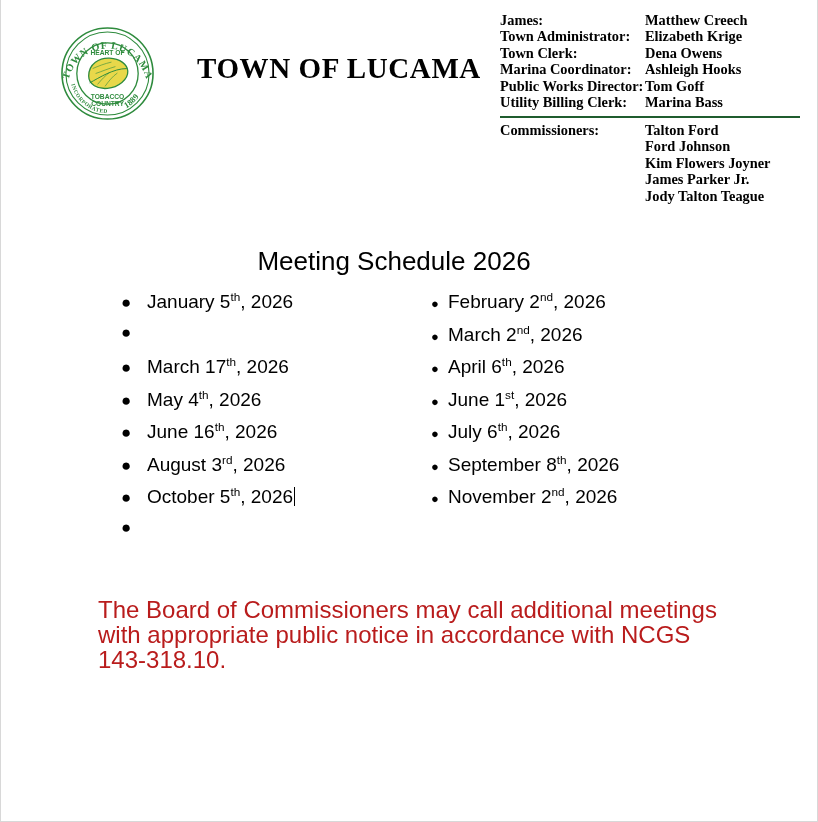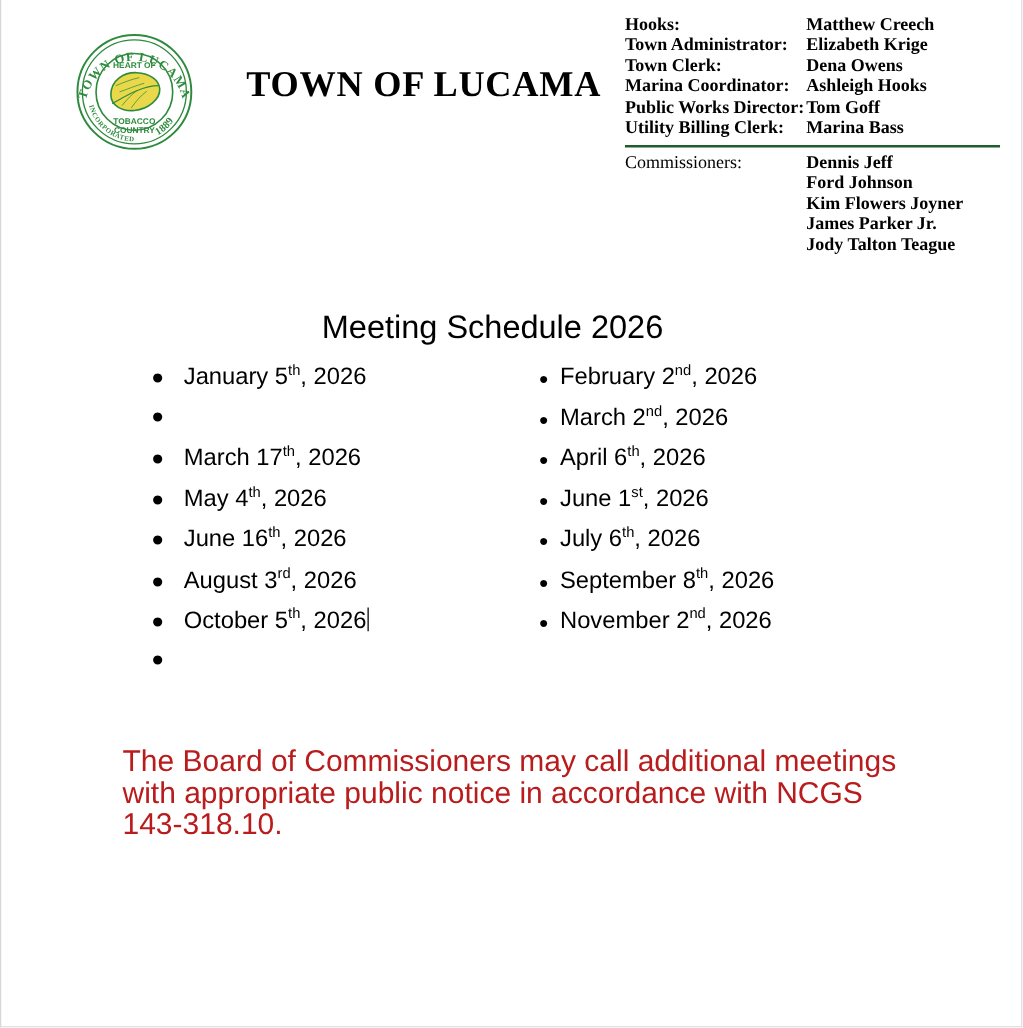--- a/index.html
+++ b/index.html
@@ -83,21 +83,21 @@
     position: absolute;
     left: 499px;
     top: 122px;
     width: 300px;
     display: flex;
   }
   #commissioners-label {
     width: 145px;
     flex: 0 0 145px;
     font-family: "Liberation Serif", serif;
-    font-weight: normal;
+    font-weight: bold;
     font-size: 14.4px;
     line-height: 16.4px;
     color: #000000;
     white-space: nowrap;
   }
   #commissioners-names { flex: 1 1 auto; }
   .commissioner-name {
     font-family: "Liberation Serif", serif;
     font-weight: bold;
     font-size: 14.4px;
@@ -218,21 +218,21 @@
 
         <text x="100" y="152" text-anchor="middle" font-family="Liberation Sans, sans-serif" font-weight="bold" font-size="13.5" fill="#2e8b3d">TOBACCO</text>
         <text x="100" y="166" text-anchor="middle" font-family="Liberation Sans, sans-serif" font-weight="bold" font-size="13.5" fill="#2e8b3d">COUNTRY</text>
       </svg>
     </div>
 
     <div id="town-title">TOWN OF LUCAMA</div>
 
     <div id="officials">
       <div class="official-row">
-        <span class="official-label">Hooks:</span>
+        <span class="official-label">James:</span>
         <span class="official-value">Matthew Creech</span>
       </div>
       <div class="official-row">
         <span class="official-label">Town Administrator:</span>
         <span class="official-value">Elizabeth Krige</span>
       </div>
       <div class="official-row">
         <span class="official-label">Town Clerk:</span>
         <span class="official-value">Dena Owens</span>
       </div>
@@ -248,21 +248,21 @@
         <span class="official-label">Utility Billing Clerk:</span>
         <span class="official-value">Marina Bass</span>
       </div>
     </div>
 
     <div id="officials-rule"></div>
 
     <div id="commissioners">
       <span id="commissioners-label">Commissioners:</span>
       <div id="commissioners-names">
-        <div class="commissioner-name">Dennis Jeff</div>
+        <div class="commissioner-name">Talton Ford</div>
         <div class="commissioner-name">Ford Johnson</div>
         <div class="commissioner-name">Kim Flowers Joyner</div>
         <div class="commissioner-name">James Parker Jr.</div>
         <div class="commissioner-name">Jody Talton Teague</div>
       </div>
     </div>
 
   </div>
 
   <div id="schedule-heading">Meeting Schedule 2026</div>

